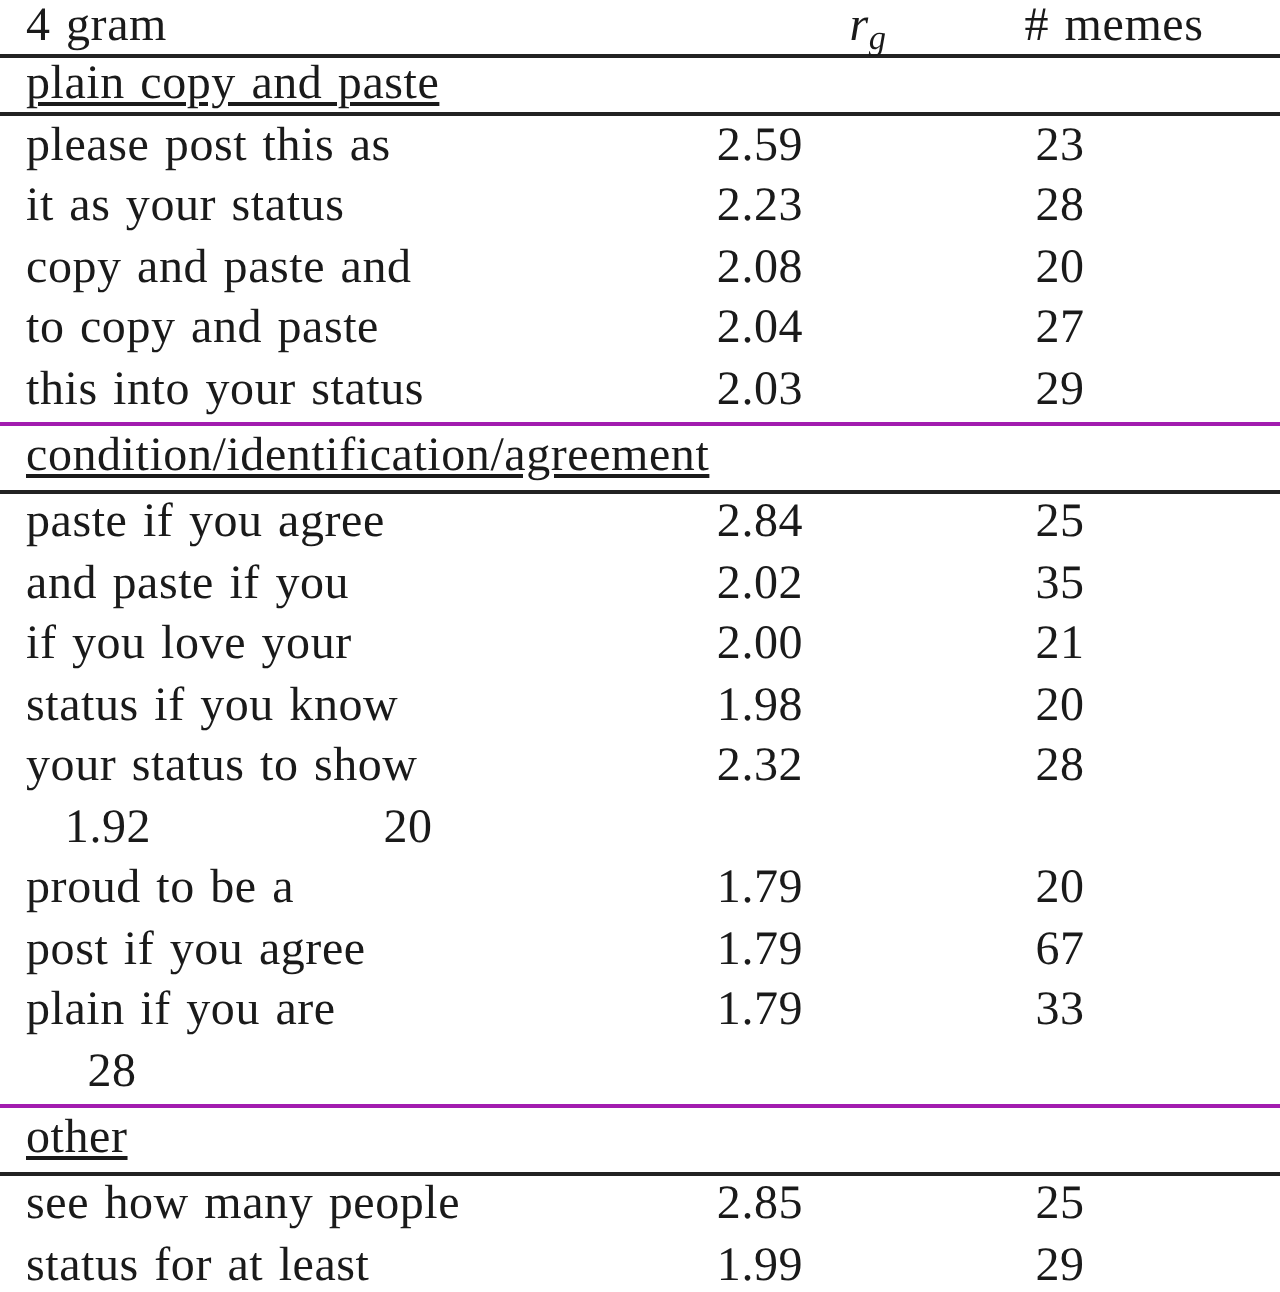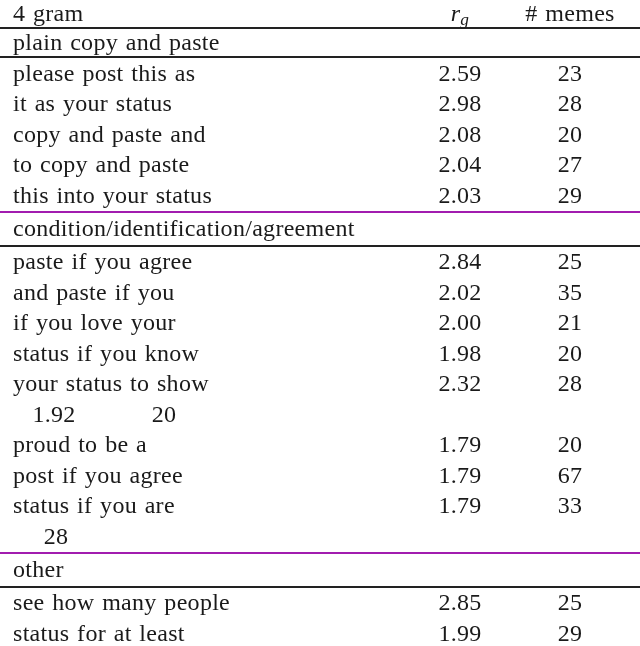--- a/index.html
+++ b/index.html
@@ -42,31 +42,34 @@
     flex: 0 0 112px;
     text-align: center;
   }
   .rightpad {
     width: 14px;
     flex: 0 0 14px;
   }
   .header-row {
     height: 29px;
     border-bottom: 2px solid #222222;
+    gap: 13px;
   }
   .section-row {
     height: 29px;
     border-bottom: 2px solid #222222;
+    text-decoration: underline;
   }
   .section-row.tall {
     height: 36px;
     border-top: 2px solid #a21caf;
   }
   .data-row {
     height: 30.5px;
+    gap: 40px;
   }
   .rg-head i {
     font-style: italic;
   }
   .rg-head sub {
     font-style: italic;
     font-size: 0.72em;
     line-height: 0;
     vertical-align: -0.25em;
   }
@@ -88,21 +91,21 @@
   </div>
 
   <div class="row data-row">
     <div class="c1">please post this as</div>
     <div class="c2">2.59</div>
     <div class="c3">23</div>
     <div class="rightpad"></div>
   </div>
   <div class="row data-row">
     <div class="c1">it as your status</div>
-    <div class="c2">2.98</div>
+    <div class="c2">2.23</div>
     <div class="c3">28</div>
     <div class="rightpad"></div>
   </div>
   <div class="row data-row">
     <div class="c1">copy and paste and</div>
     <div class="c2">2.08</div>
     <div class="c3">20</div>
     <div class="rightpad"></div>
   </div>
   <div class="row data-row">
@@ -163,21 +166,21 @@
     <div class="c3">20</div>
     <div class="rightpad"></div>
   </div>
   <div class="row data-row">
     <div class="c1">post if you agree</div>
     <div class="c2">1.79</div>
     <div class="c3">67</div>
     <div class="rightpad"></div>
   </div>
   <div class="row data-row">
-    <div class="c1">status if you are</div>
+    <div class="c1">plain if you are</div>
     <div class="c2">1.79</div>
     <div class="c3">33</div>
     <div class="rightpad"></div>
   </div>
   <div class="row data-row">
     <div class="c3">28</div>
     <div class="rightpad"></div>
   </div>
 
   <div class="row section-row tall">

